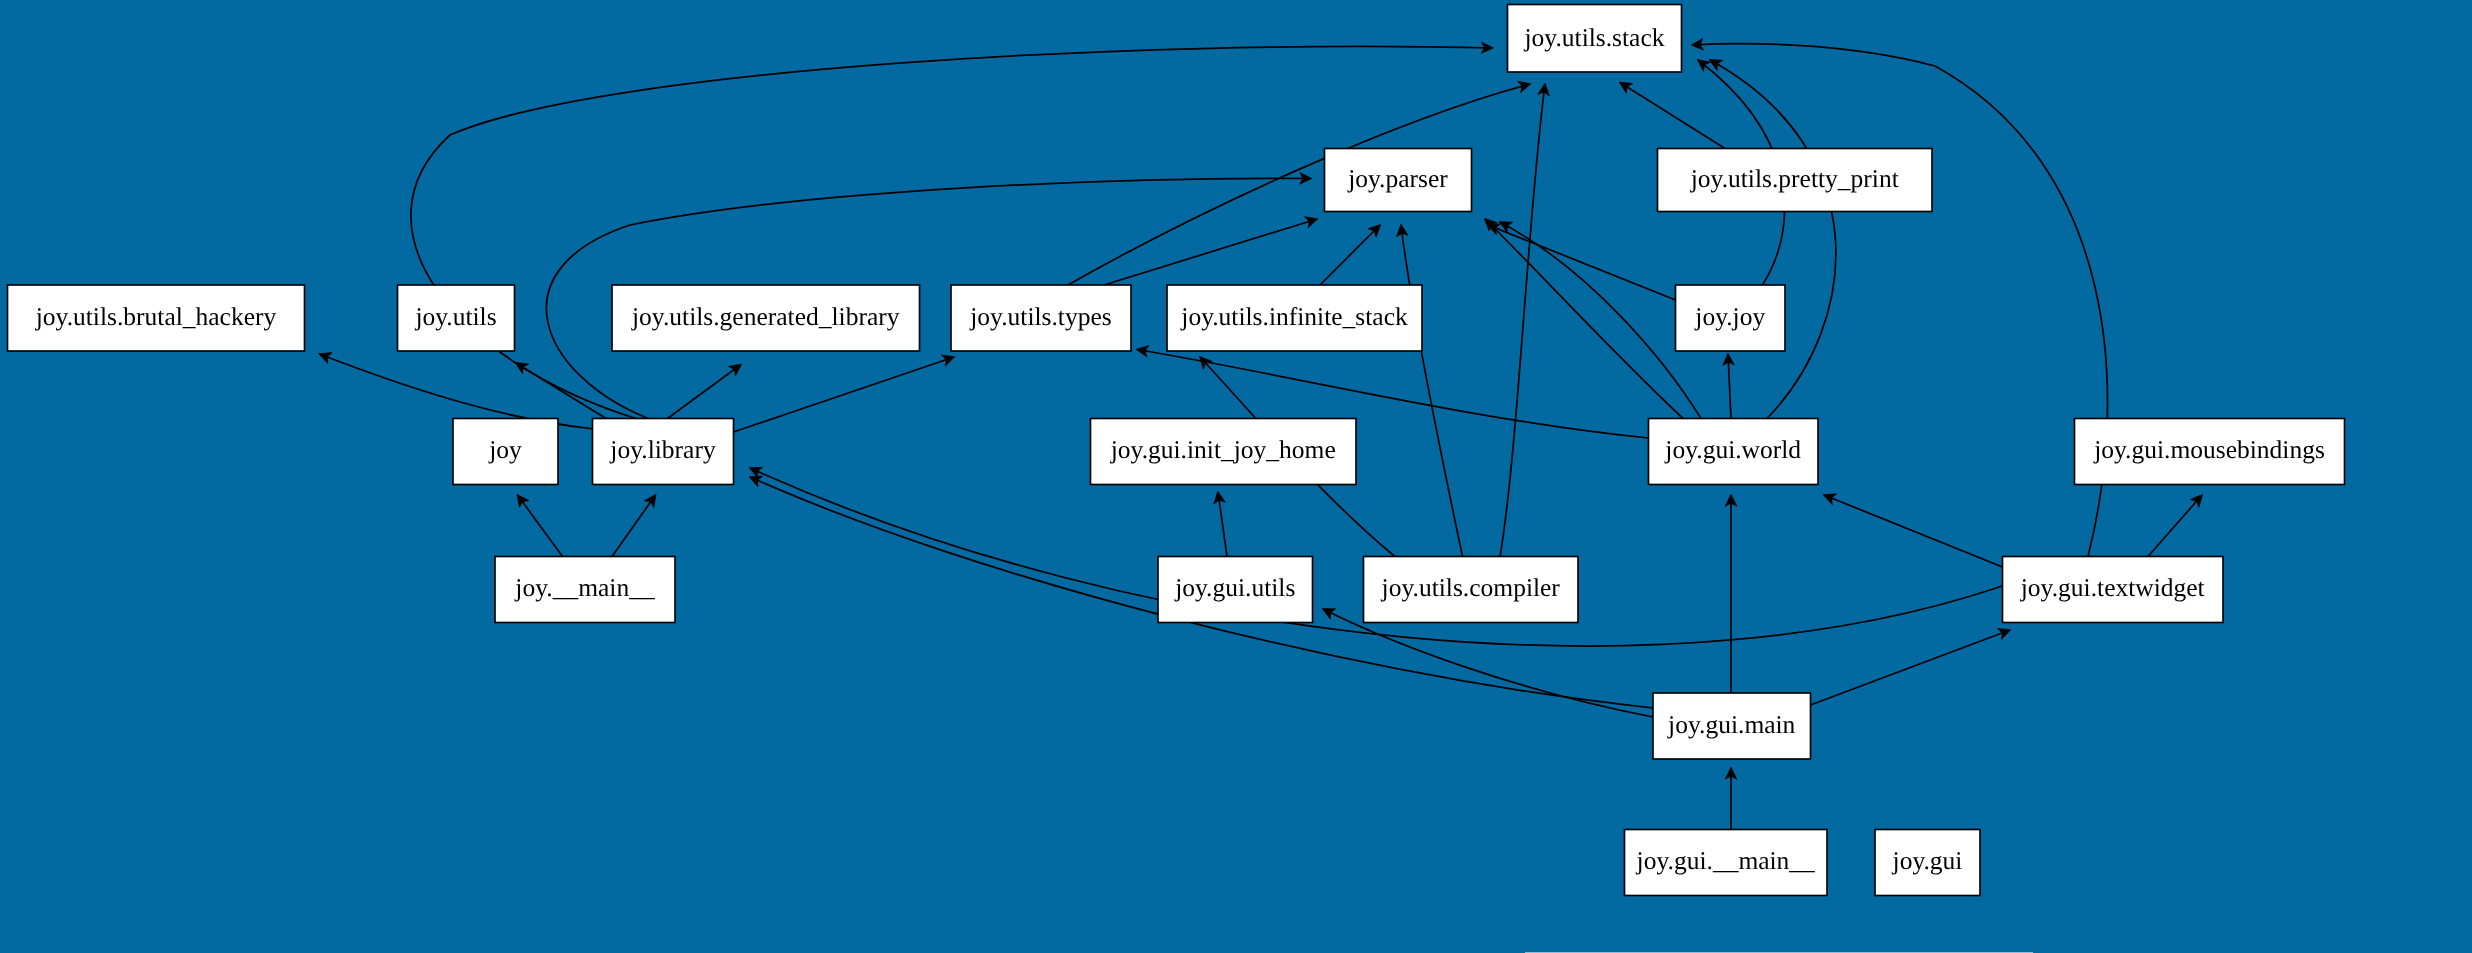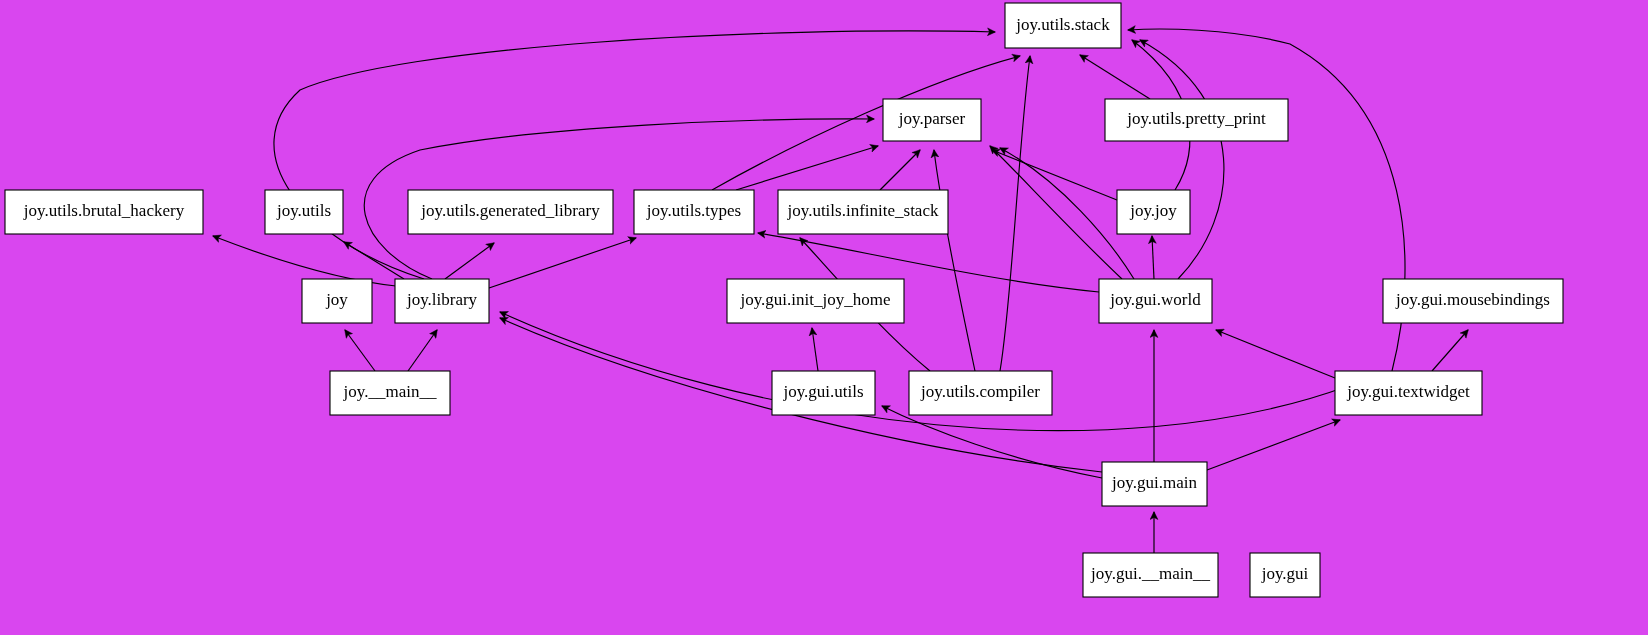--- a/index.html
+++ b/index.html
@@ -7,21 +7,21 @@
     padding: 0;
     background: #ffffff;
   }
   body {
     font-family: "Liberation Serif", "DejaVu Serif", serif;
   }
   #diagram-root {
     position: relative;
     width: 1648px;
     height: 635px;
-    background: #d946ef;
+    background: #0369a1;
     overflow: hidden;
   }
   svg.graph-canvas {
     display: block;
     width: 1648px;
     height: 635px;
   }
   .node-box {
     fill: #ffffff;
     stroke: #000000;

